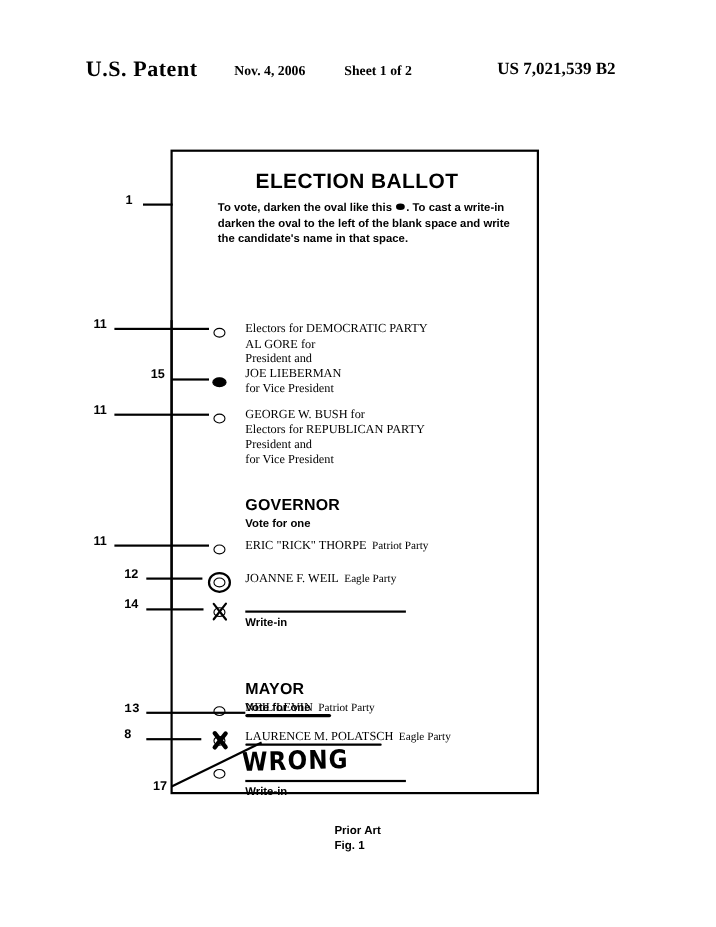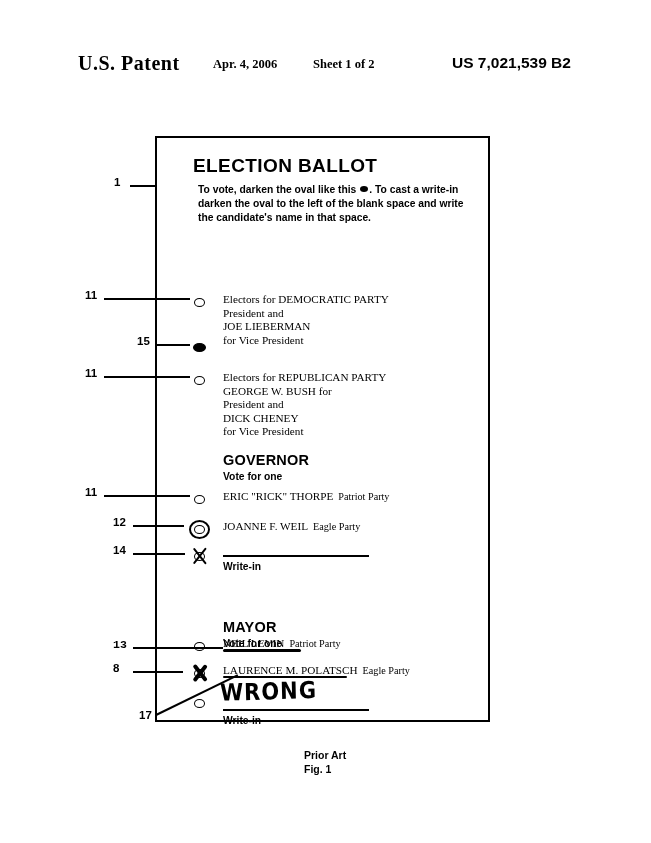--- a/index.html
+++ b/index.html
@@ -49,21 +49,21 @@
     top: 5px;
     font-family: "Liberation Serif", serif;
     font-weight: bold;
     font-size: 12.5px;
     white-space: nowrap;
   }
   .ph-number {
     position: absolute;
     left: 452px;
     top: 2px;
-    font-family: Liberation Sans, sans-serif;
+    font-family: Liberation Serif, serif;
     font-weight: bold;
     font-size: 15.5px;
     white-space: nowrap;
   }
 
   
   .ballot-box {
     position: absolute;
     left: 155px;
     top: 136px;
@@ -81,25 +81,24 @@
     top: 0;
     width: 335px;
     height: 586px;
   }
 
   .ballot-title {
     position: absolute;
     left: 0;
     top: 17px;
     width: 335px;
-    text-align: left;
+    text-align: center;
     font-size: 19px;
     font-weight: bold;
     letter-spacing: 0.4px;
-    padding-left: 36px;
   }
 
   .instructions {
     position: absolute;
     left: 41px;
     top: 45px;
     width: 276px;
     font-size: 10.3px;
     line-height: 14.2px;
     font-weight: bold;
@@ -256,50 +255,50 @@
     font-size: 10.5px;
     font-weight: bold;
     line-height: 14px;
   }
 </style>
 </head>
 <body>
 
 <div class="patent-header">
   <div class="ph-title">U.S. Patent</div>
-  <div class="ph-date">Apr. 4, 2006</div>
+  <div class="ph-date">Nov. 4, 2006</div>
   <div class="ph-sheet">Sheet 1 of 2</div>
   <div class="ph-number">US 7,021,539 B2</div>
 </div>
 
 <div class="ballot-box">
   <div class="ballot-inner">
 
     <div class="ballot-title">ELECTION BALLOT</div>
 
     <div class="instructions">
       <span>To vote, darken the oval like this</span><span class="instr-oval"></span><span>. To cast a write-in darken the oval to the left of the blank space and write the candidate's name in that space.</span>
     </div>
 
 
     <div class="oval" style="left:37px; top:160px;"></div>
     <div class="cand" style="top:155px;">
       <div class="cand-line">Electors for DEMOCRATIC PARTY</div>
+      <div class="cand-line">AL GORE for</div>
       <div class="cand-line">President and</div>
       <div class="cand-line">JOE LIEBERMAN</div>
       <div class="cand-line">for Vice President</div>
     </div>
     <div class="oval filled" style="left:36px; top:205px;"></div>
 
     <div class="oval" style="left:37px; top:238px;"></div>
     <div class="cand" style="top:233px;">
+      <div class="cand-line">GEORGE W. BUSH for</div>
       <div class="cand-line">Electors for REPUBLICAN PARTY</div>
-      <div class="cand-line">GEORGE W. BUSH for</div>
       <div class="cand-line">President and</div>
-      <div class="cand-line">DICK CHENEY</div>
       <div class="cand-line">for Vice President</div>
     </div>
 
     <div class="section" style="top:314px;">
       <div class="section-title">GOVERNOR</div>
       <div class="section-sub">Vote for one</div>
     </div>
 
     <div class="oval" style="left:37px; top:357px;"></div>
     <div class="cand" style="top:352px;">

